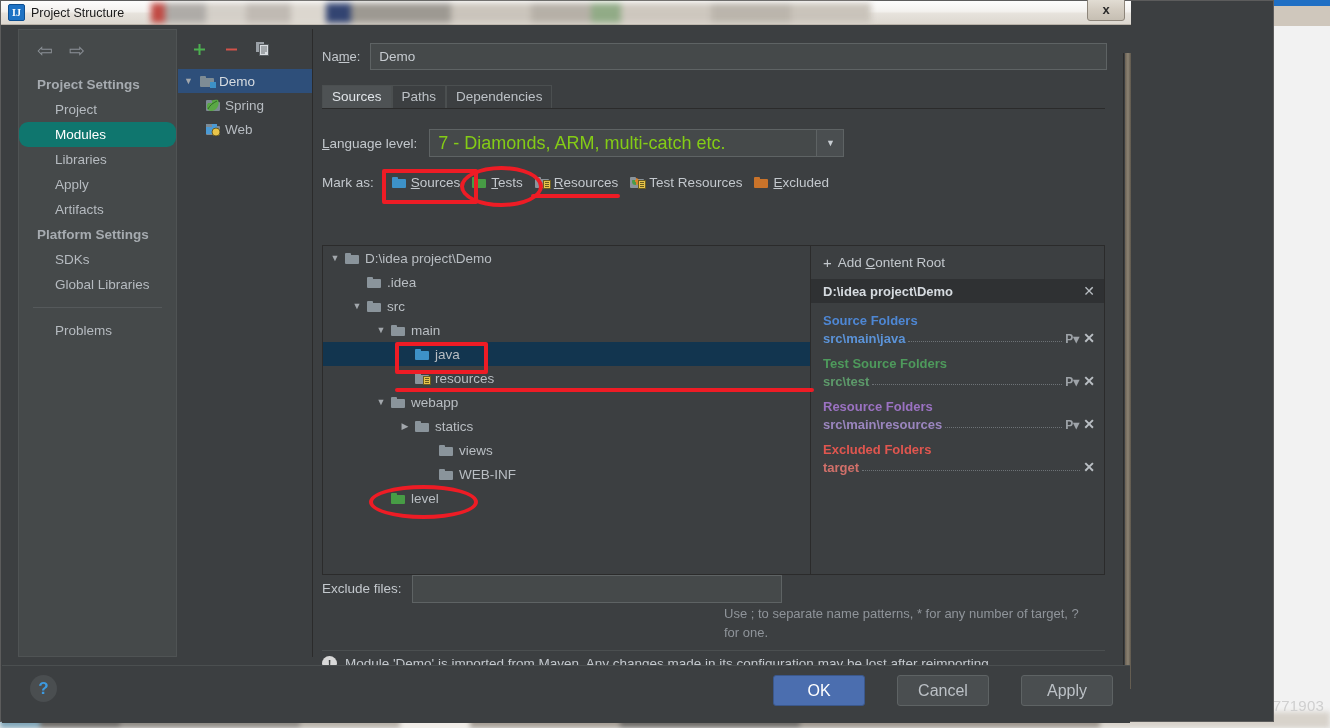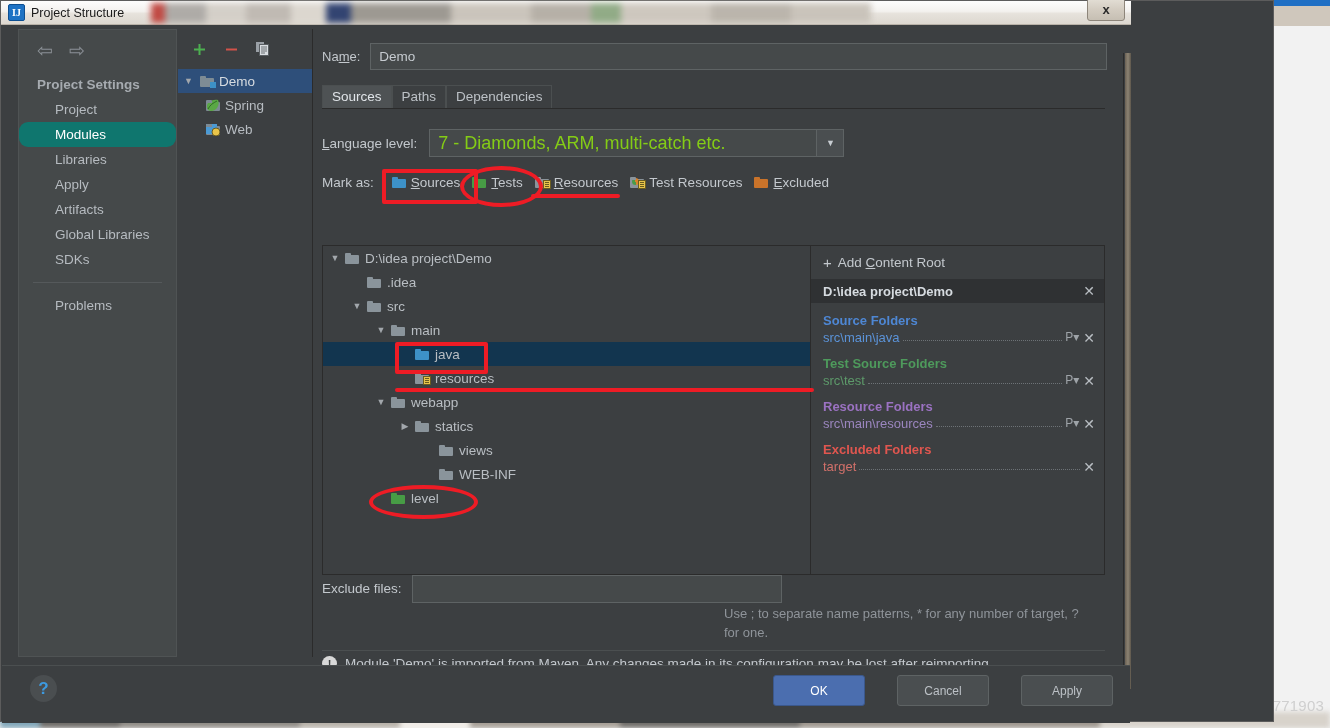--- a/index.html
+++ b/index.html
@@ -183,21 +183,21 @@
   #add-root{display:flex;align-items:center;gap:6px;padding:9px 0 9px 12px;font-size:13.5px;color:#c3c8cd;}
   #add-root .plus{color:#c3c8cd;font-size:15px;line-height:1;}
   #root-header{
     display:flex;align-items:center;justify-content:space-between;
     background:#2f3133;padding:4px 9px 4px 12px;
     font-size:13px;color:#d6dbe0;font-weight:bold;
   }
   #root-header .x{color:#b9bec3;font-size:14px;font-weight:normal;}
   .grp{margin-top:10px;padding-left:12px;}
   .grp-title{font-size:13px;font-weight:bold;margin-bottom:2px;}
-  .grp-row{display:flex;align-items:flex-start;font-size:13px;padding-right:9px;}
+  .grp-row{display:flex;align-items:flex-end;font-size:13px;padding-right:9px;font-weight:bold;}
   .grp-row .path{white-space:nowrap;}
   .grp-row .dots{flex:1;border-bottom:1px dotted #6d7276;margin:0 3px 4px 3px;height:10px;}
   .grp-row .pbtn{color:#9ea3a8;font-size:12px;margin-right:4px;white-space:nowrap;}
   .grp-row .x{color:#b9bec3;font-size:14px;}
   .c-src{color:#4e87d4;}
   .c-srcv{color:#5b93d8;}
   .c-test{color:#4e9a5c;}
   .c-testv{color:#5d9a6a;}
   .c-res{color:#9b72c2;}
   .c-resv{color:#9b86bf;}
@@ -221,21 +221,21 @@
       background:linear-gradient(90deg,#6b6154,#8c8373,#5d564b);}
 
   
   #footer{position:absolute;left:1px;top:664px;width:1128px;height:57px;background:#3c3f41;
       border-top:1px solid #4b4f50;}
   #help-btn{position:absolute;left:28px;top:9px;width:27px;height:27px;border-radius:50%;
       background:#4a4e50;display:flex;align-items:center;justify-content:center;
       color:#3d9ae0;font-size:17px;font-weight:bold;}
   #footer-buttons{position:absolute;right:17px;top:9px;display:flex;gap:16px;}
   .fbtn{width:92px;height:31px;display:flex;align-items:center;justify-content:center;
-      font-size:12px;border-radius:3px;box-sizing:border-box;}
+      font-size:16px;border-radius:3px;box-sizing:border-box;}
   .fbtn.primary{background:#4b6eaf;color:#ffffff;border:1px solid #3b588c;}
   .fbtn.normal{background:#4a4e50;color:#bcc1c6;border:1px solid #5e6364;margin-left:16px;}
 
   
   .ann{position:absolute;pointer-events:none;}
   .ann-rect{border:4px solid #ee1c25;border-radius:2px;}
   .ann-oval{border:4px solid #ee1c25;border-radius:50%;}
   .ann-line{background:#ee1c25;height:4px;border-radius:2px;}
 </style>
 </head>
@@ -265,22 +265,23 @@
         <span class="nav-arrow">⇦</span>
         <span class="nav-arrow">⇨</span>
       </div>
       <div id="sidebar-list">
         <div class="sb-group">Project Settings</div>
         <div class="sb-item">Project</div>
         <div class="sb-item selected">Modules</div>
         <div class="sb-item">Libraries</div>
         <div class="sb-item">Apply</div>
         <div class="sb-item">Artifacts</div>
+        <div class="sb-group">Platform Settings</div>
+        <div class="sb-item">SDKs</div>
         <div class="sb-item">Global Libraries</div>
-        <div class="sb-item">SDKs</div>
         <div class="sb-sep"></div>
         <div class="sb-item">Problems</div>
       </div>
     </div>
 
     <div id="modules-panel">
       <div id="modules-toolbar">
         <span class="mt-btn">
           <svg width="15" height="15" viewBox="0 0 15 15">
               <path d="M7.5 2v11M2 7.5h11" stroke="#4caf50" stroke-width="2"></path>

